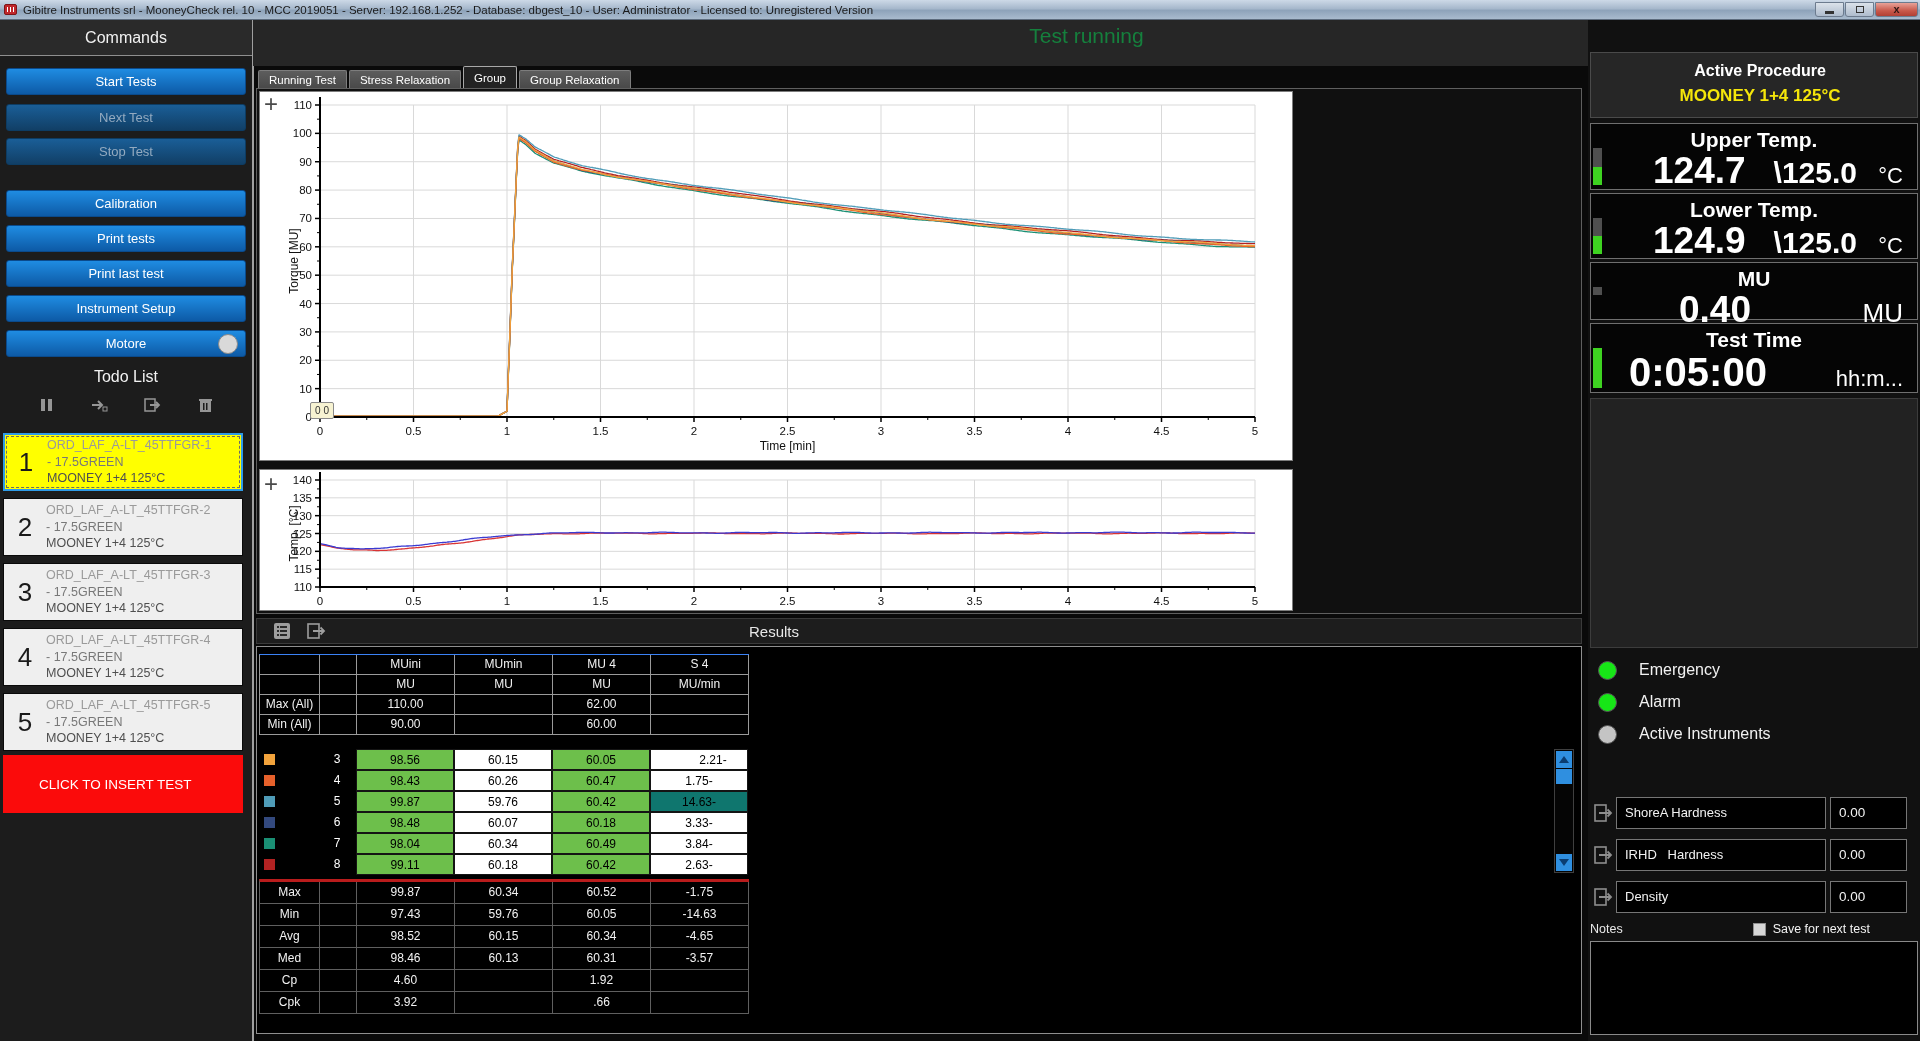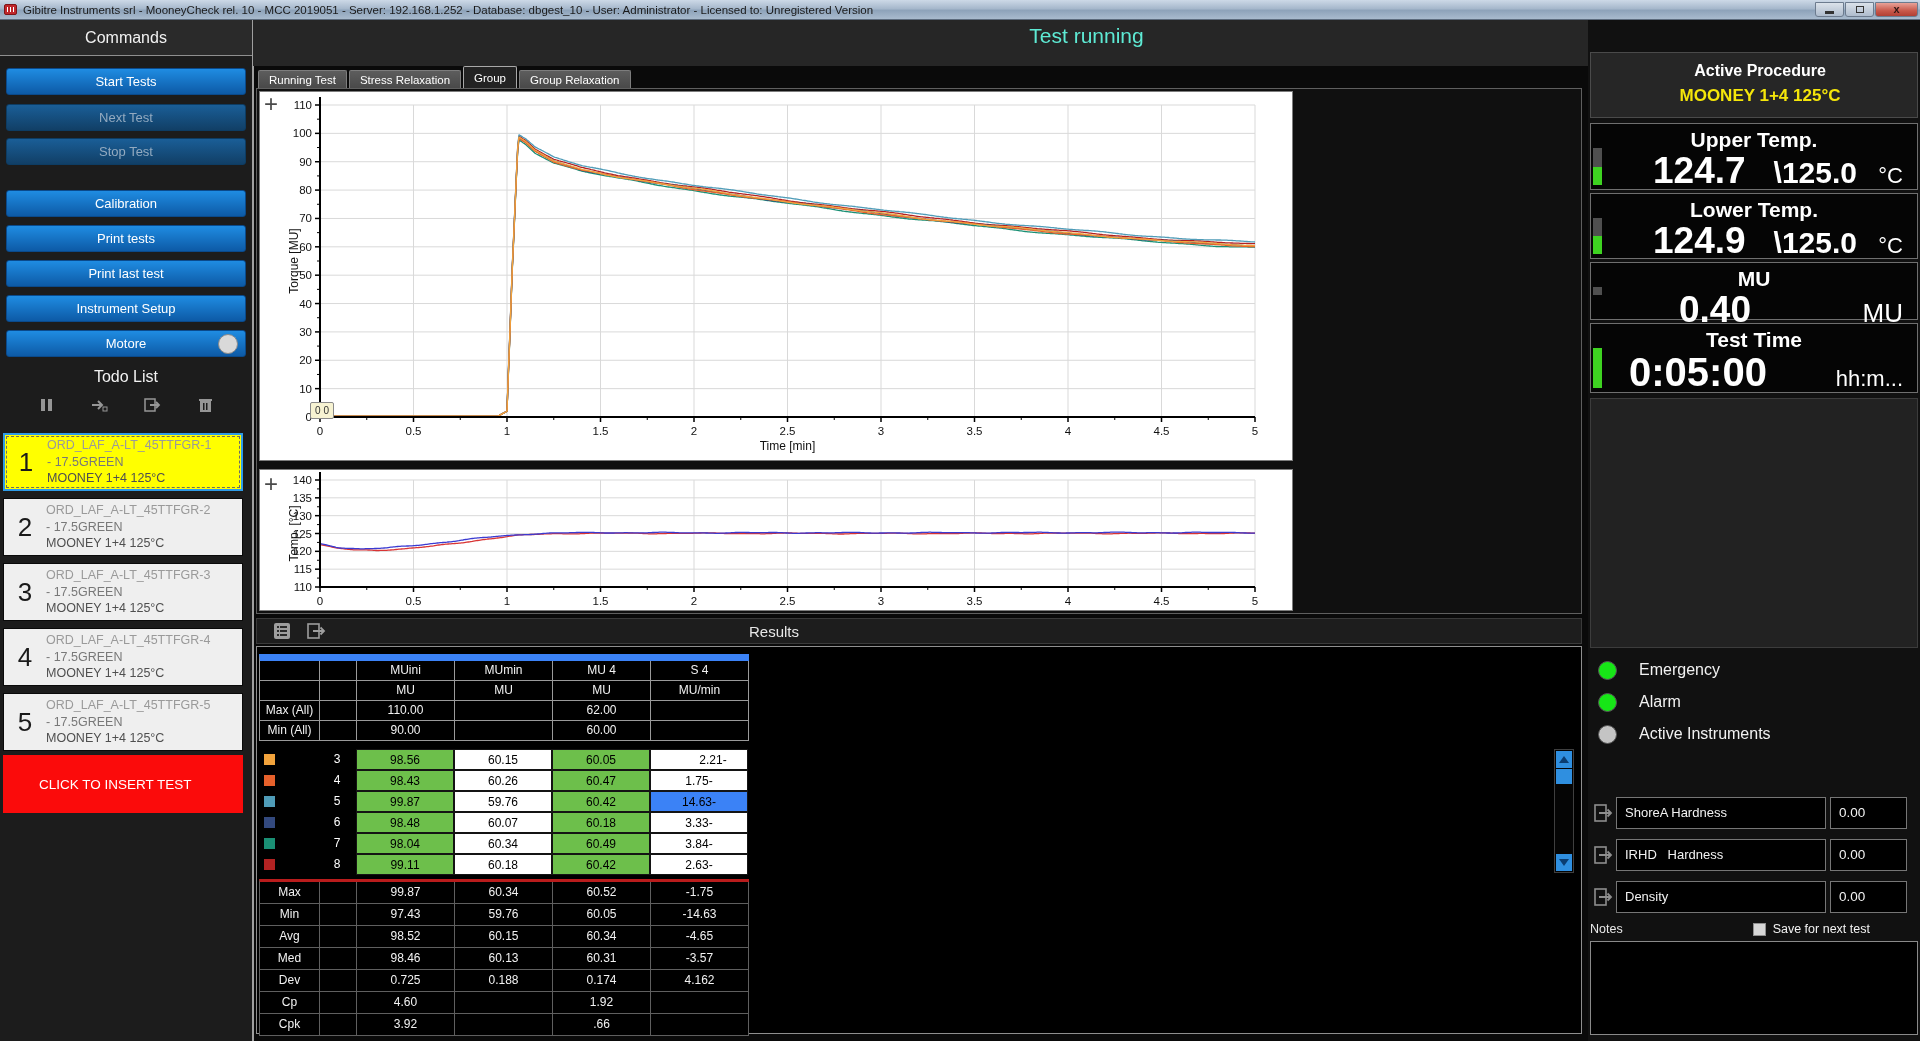--- a/index.html
+++ b/index.html
@@ -45,41 +45,41 @@
     display:flex; align-items:center; cursor:pointer; }
   .todo-item.sel { border:2px solid #2e9be6; outline:1px dashed #6b6b6b; outline-offset:-4px; }
   .ti-num { width:42px; text-align:center; font-size:26px; color:#1a1a1a; }
   .ti-text { font-size:12.5px; line-height:1.32; }
   .ti-text .l1 { color:#9a9a9a; } .ti-text .l2 { color:#787878; } .ti-text .l3 { color:#4f4f4f; }
   .insert-btn { left:3px; top:755px; width:240px; height:58px; background:#fb0b0b; color:#fff;
     font-size:13.5px; display:flex; align-items:center; padding-left:36px; cursor:pointer; }
 
   
   .main-strip { left:253px; top:20px; width:1667px; height:46px; background:#262626; }
-  .main-title { left:253px; top:24px; width:1667px; text-align:center; font-size:21px; color:#5eead4; }
+  .main-title { left:253px; top:24px; width:1667px; text-align:center; font-size:21px; color:#15803d; }
   .tabbar { left:258px; top:66px; height:24px; display:flex; align-items:flex-end; gap:2px; }
   .tab { height:20px; padding:0 10px; line-height:19px; font-size:11.5px; color:#fff;
     background:linear-gradient(#5d5d5d,#474747); border:1px solid #7d7d7d; border-bottom:none;
     border-radius:2px 2px 0 0; cursor:pointer; }
   .tab.sel { height:24px; line-height:23px; background:#232323; border-color:#a8a8a8; }
   .tab-page { left:256px; top:88px; width:1326px; height:526px; background:#101010; border:1px solid #5f5f5f; }
   .chart-panel { position:absolute; left:2px; width:1034px; background:#fff; border:1px solid #7d7d7d; }
   .plus-ico { position:absolute; left:4px; top:-2px; font-size:24px; color:#4a4a4a; z-index:3; }
   .tooltip00 { position:absolute; left:50px; top:310px; width:24px; height:17px; z-index:4;
     background:#f7f3d2; border:1px solid #8a8a8a; border-radius:2px; font-size:10px; color:#333;
     text-align:center; line-height:15px; }
 
   
   .results-bar { left:256px; top:618px; width:1326px; height:26px; background:#1d1d1d;
     border:1px solid #3a3a3a; display:flex; align-items:center; }
   .results-label { position:absolute; left:0; width:1034px; text-align:center;
     font-size:15px; color:#e8e8e8; }
   .rb-ico { margin-left:16px; }
   .results-box { left:256px; top:646px; width:1326px; height:388px; background:#000; border:1px solid #8f8f8f; }
-  .t-limits { position:absolute; left:2px; top:7px; border-top:7px solid #3b82f6; border-left:1px solid #9a9a9a; }
+  .t-limits { position:absolute; left:2px; top:7px; border-top:1px solid #3b82f6; border-left:1px solid #9a9a9a; }
   .lrow, .dr, .sr { display:grid; grid-template-columns:60px 37px 98px 98px 98px 98px; }
   .lrow div { height:20px; line-height:19px; border-right:1px solid #9a9a9a; border-bottom:1px solid #9a9a9a;
     color:#f2f2f2; font-size:12px; text-align:center; background:#000; }
   .t-rows { position:absolute; left:2px; top:102px; }
   .dr div { height:21px; line-height:20px; font-size:12px; text-align:center;
     border-right:1px solid #000; border-bottom:1px solid #000; }
   .dr .sw { background:#000; position:relative; }
   .dr .sw i { position:absolute; left:5px; top:5px; width:11px; height:11px; }
   .dr .num { background:#000; color:#fff; }
   .dr .val { color:#000; border:1px solid #141414; }
@@ -497,21 +497,21 @@
         <div class="val" style="background-color: rgb(255, 255, 255);">1.75-</div>
       </div>
       <div class="dr">
         <div class="sw">
             <i style="background-color: rgb(79, 156, 184);"></i>
           </div>
         <div class="num">5</div>
         <div class="val" style="background-color: rgb(109, 191, 75);">99.87</div>
         <div class="val" style="background-color: rgb(255, 255, 255);">59.76</div>
         <div class="val" style="background-color: rgb(109, 191, 75);">60.42</div>
-        <div class="val" style="background-color: #3b82f6;">14.63-</div>
+        <div class="val" style="background-color: #0f766e;">14.63-</div>
       </div>
       <div class="dr">
         <div class="sw">
             <i style="background-color: rgb(51, 73, 126);"></i>
           </div>
         <div class="num">6</div>
         <div class="val" style="background-color: rgb(109, 191, 75);">98.48</div>
         <div class="val" style="background-color: rgb(255, 255, 255);">60.07</div>
         <div class="val" style="background-color: rgb(109, 191, 75);">60.18</div>
         <div class="val" style="background-color: rgb(255, 255, 255);">3.33-</div>
@@ -575,28 +575,20 @@
         </div>
       <div class="sr">
           <div>Med</div>
           <div></div>
         <div>98.46</div>
           <div>60.13</div>
         <div>60.31</div>
           <div>-3.57</div>
         </div>
       <div class="sr">
-          <div>Dev</div>
-          <div></div>
-        <div>0.725</div>
-          <div>0.188</div>
-        <div>0.174</div>
-          <div>4.162</div>
-        </div>
-      <div class="sr">
           <div>Cp</div>
           <div></div>
         <div>4.60</div>
           <div></div>
         <div>1.92</div>
           <div></div>
         </div>
       <div class="sr">
           <div>Cpk</div>
           <div></div>

